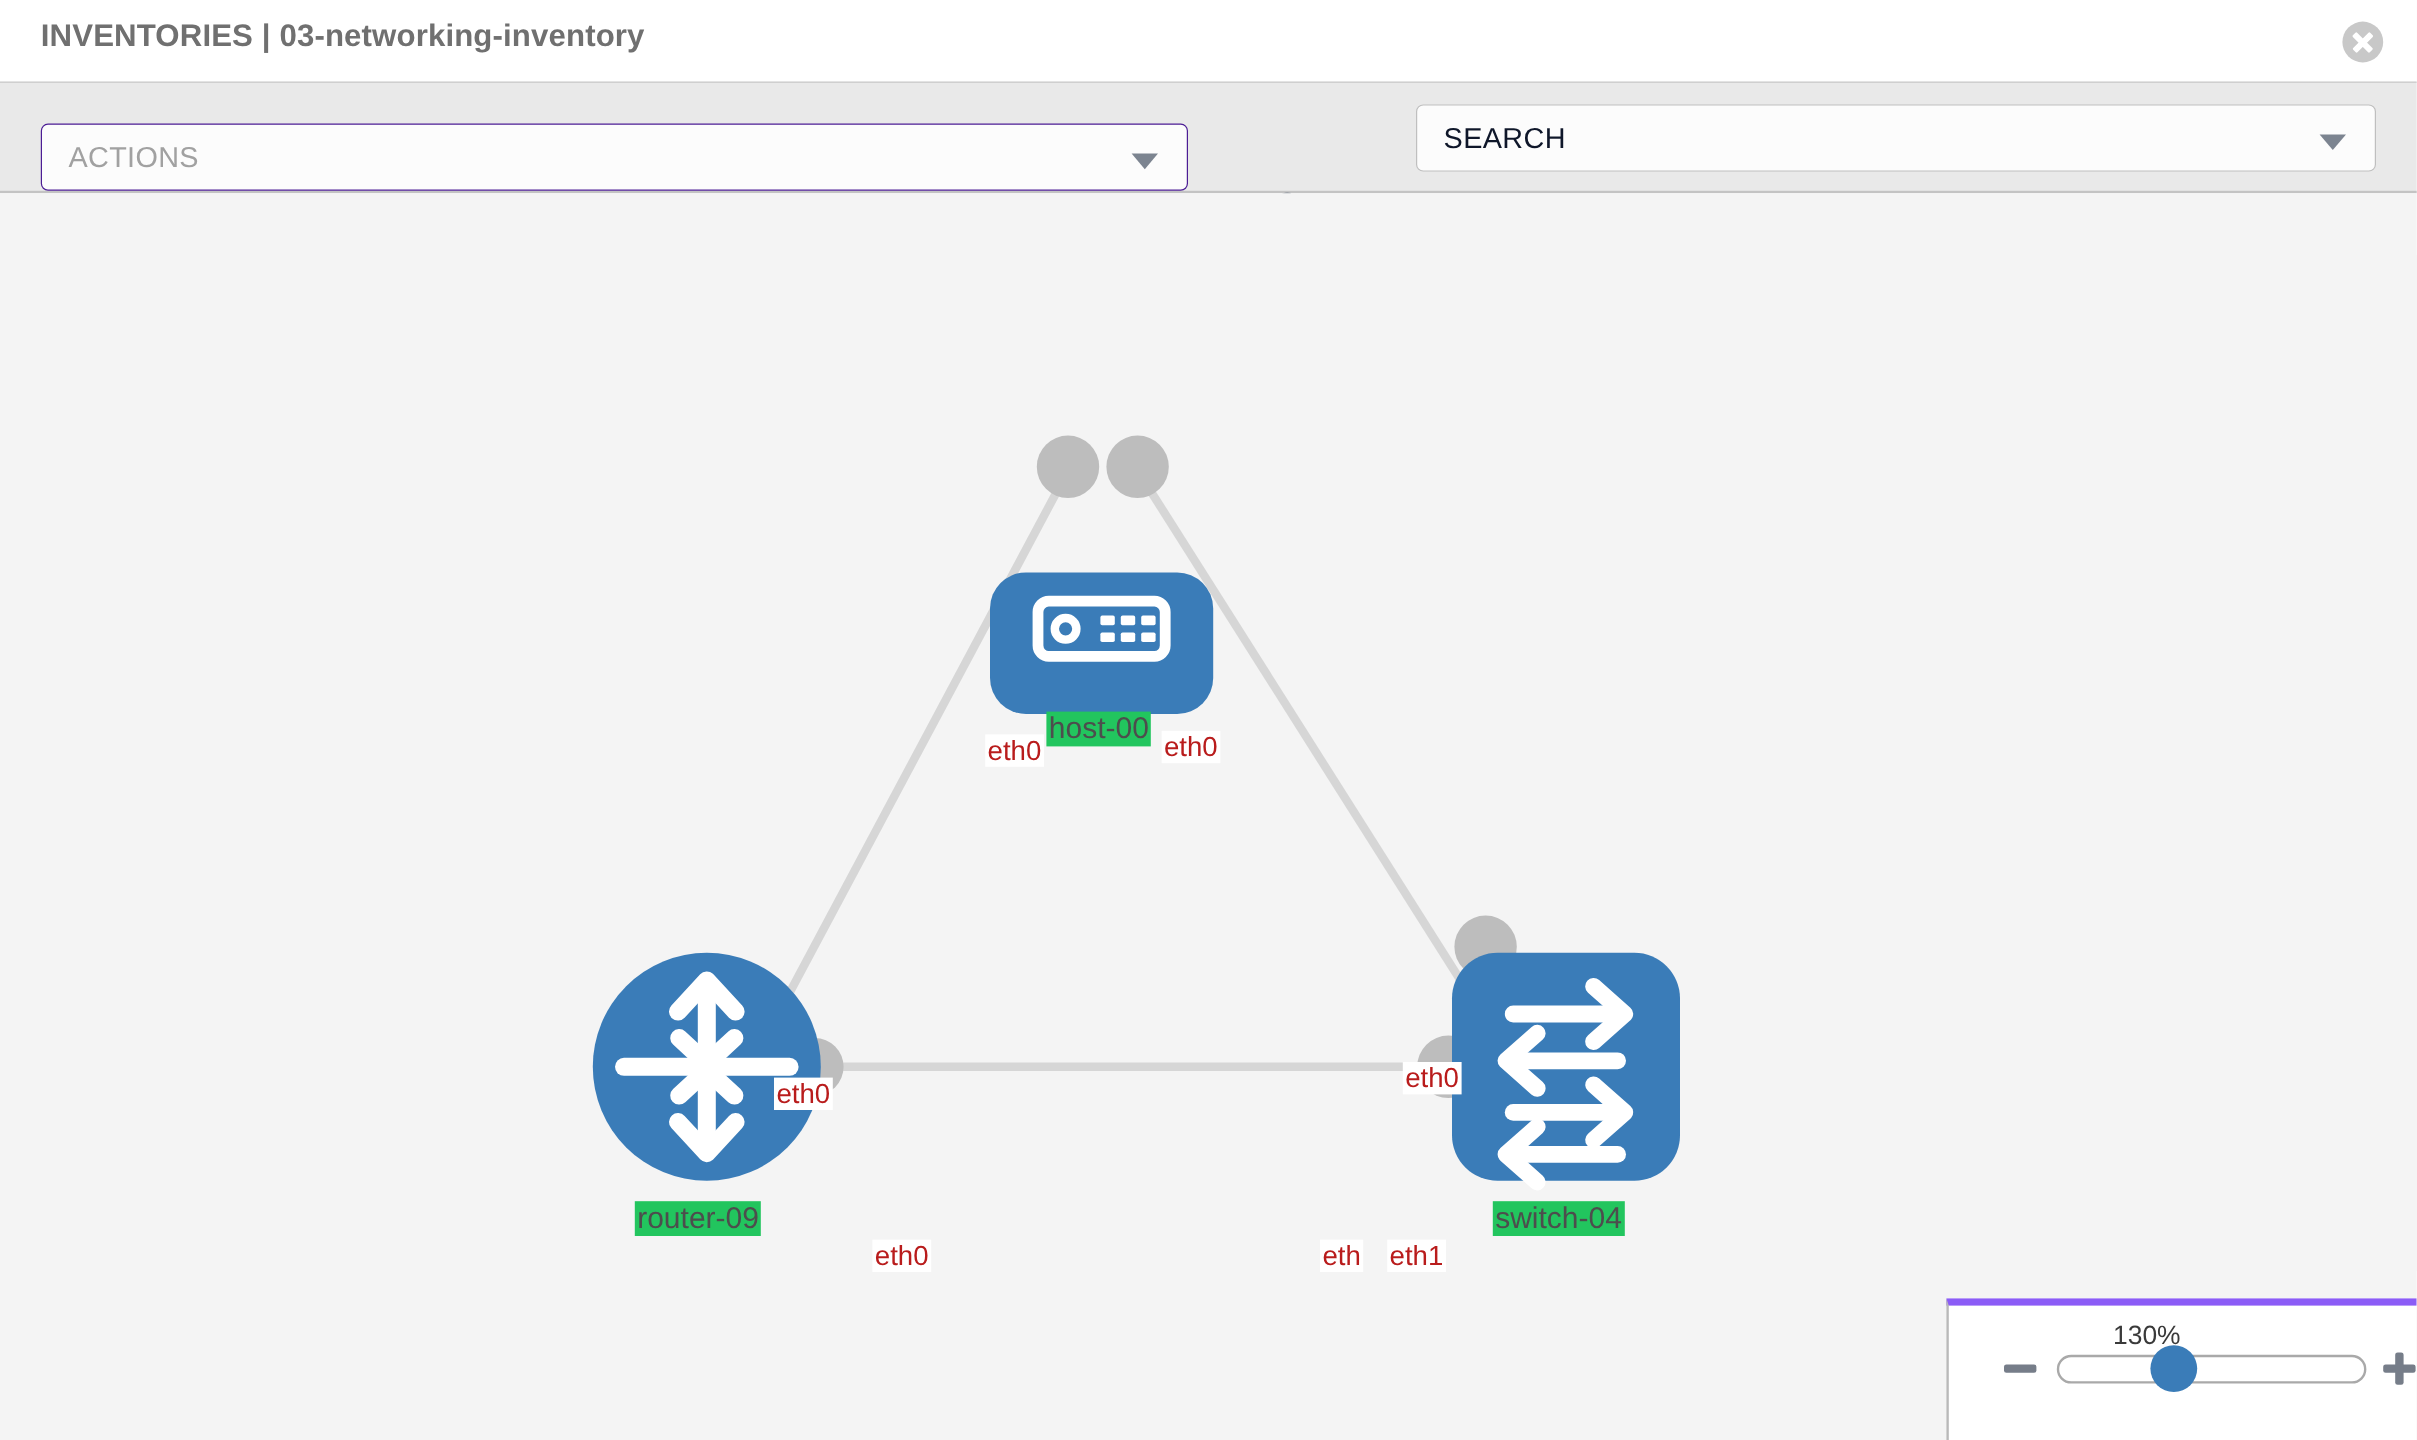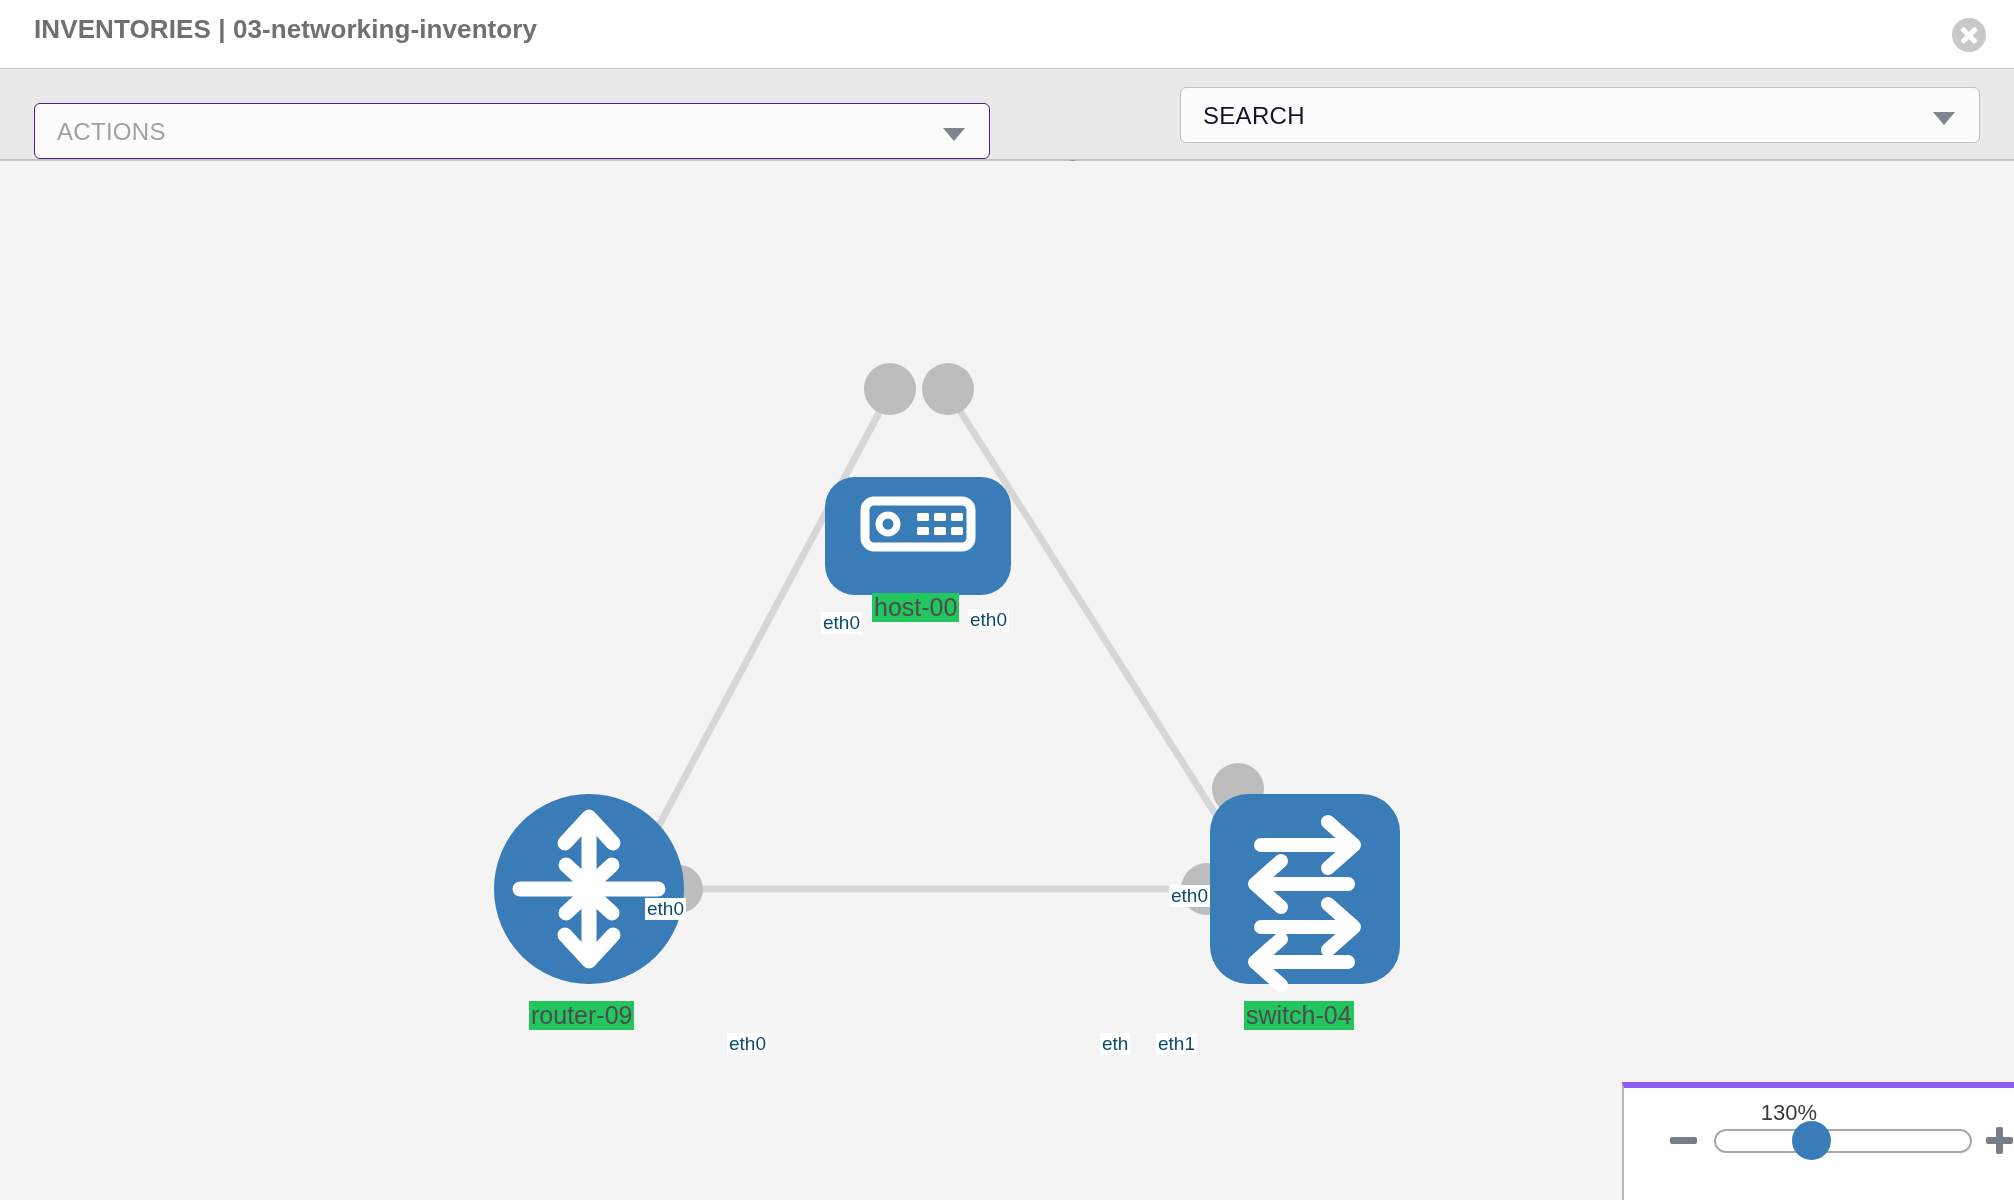--- a/index.html
+++ b/index.html
@@ -81,21 +81,21 @@
 
   .node-label {
     position: absolute;
     font-size: 25px; color: #4d4d4d;
     background: #22c55e;
     white-space: nowrap;
     padding: 0 2px;
   }
   .edge-label {
     position: absolute;
-    font-size: 19px; color: #0c4a6e;
+    font-size: 23px; color: #b91c1c;
     background: #ffffff;
     white-space: nowrap;
     padding: 0 2px;
   }
 
   
   .zoom-panel {
     position: absolute; left: 1622px; top: 1082px;
     width: 392px; height: 118px;
     background: #ffffff;

